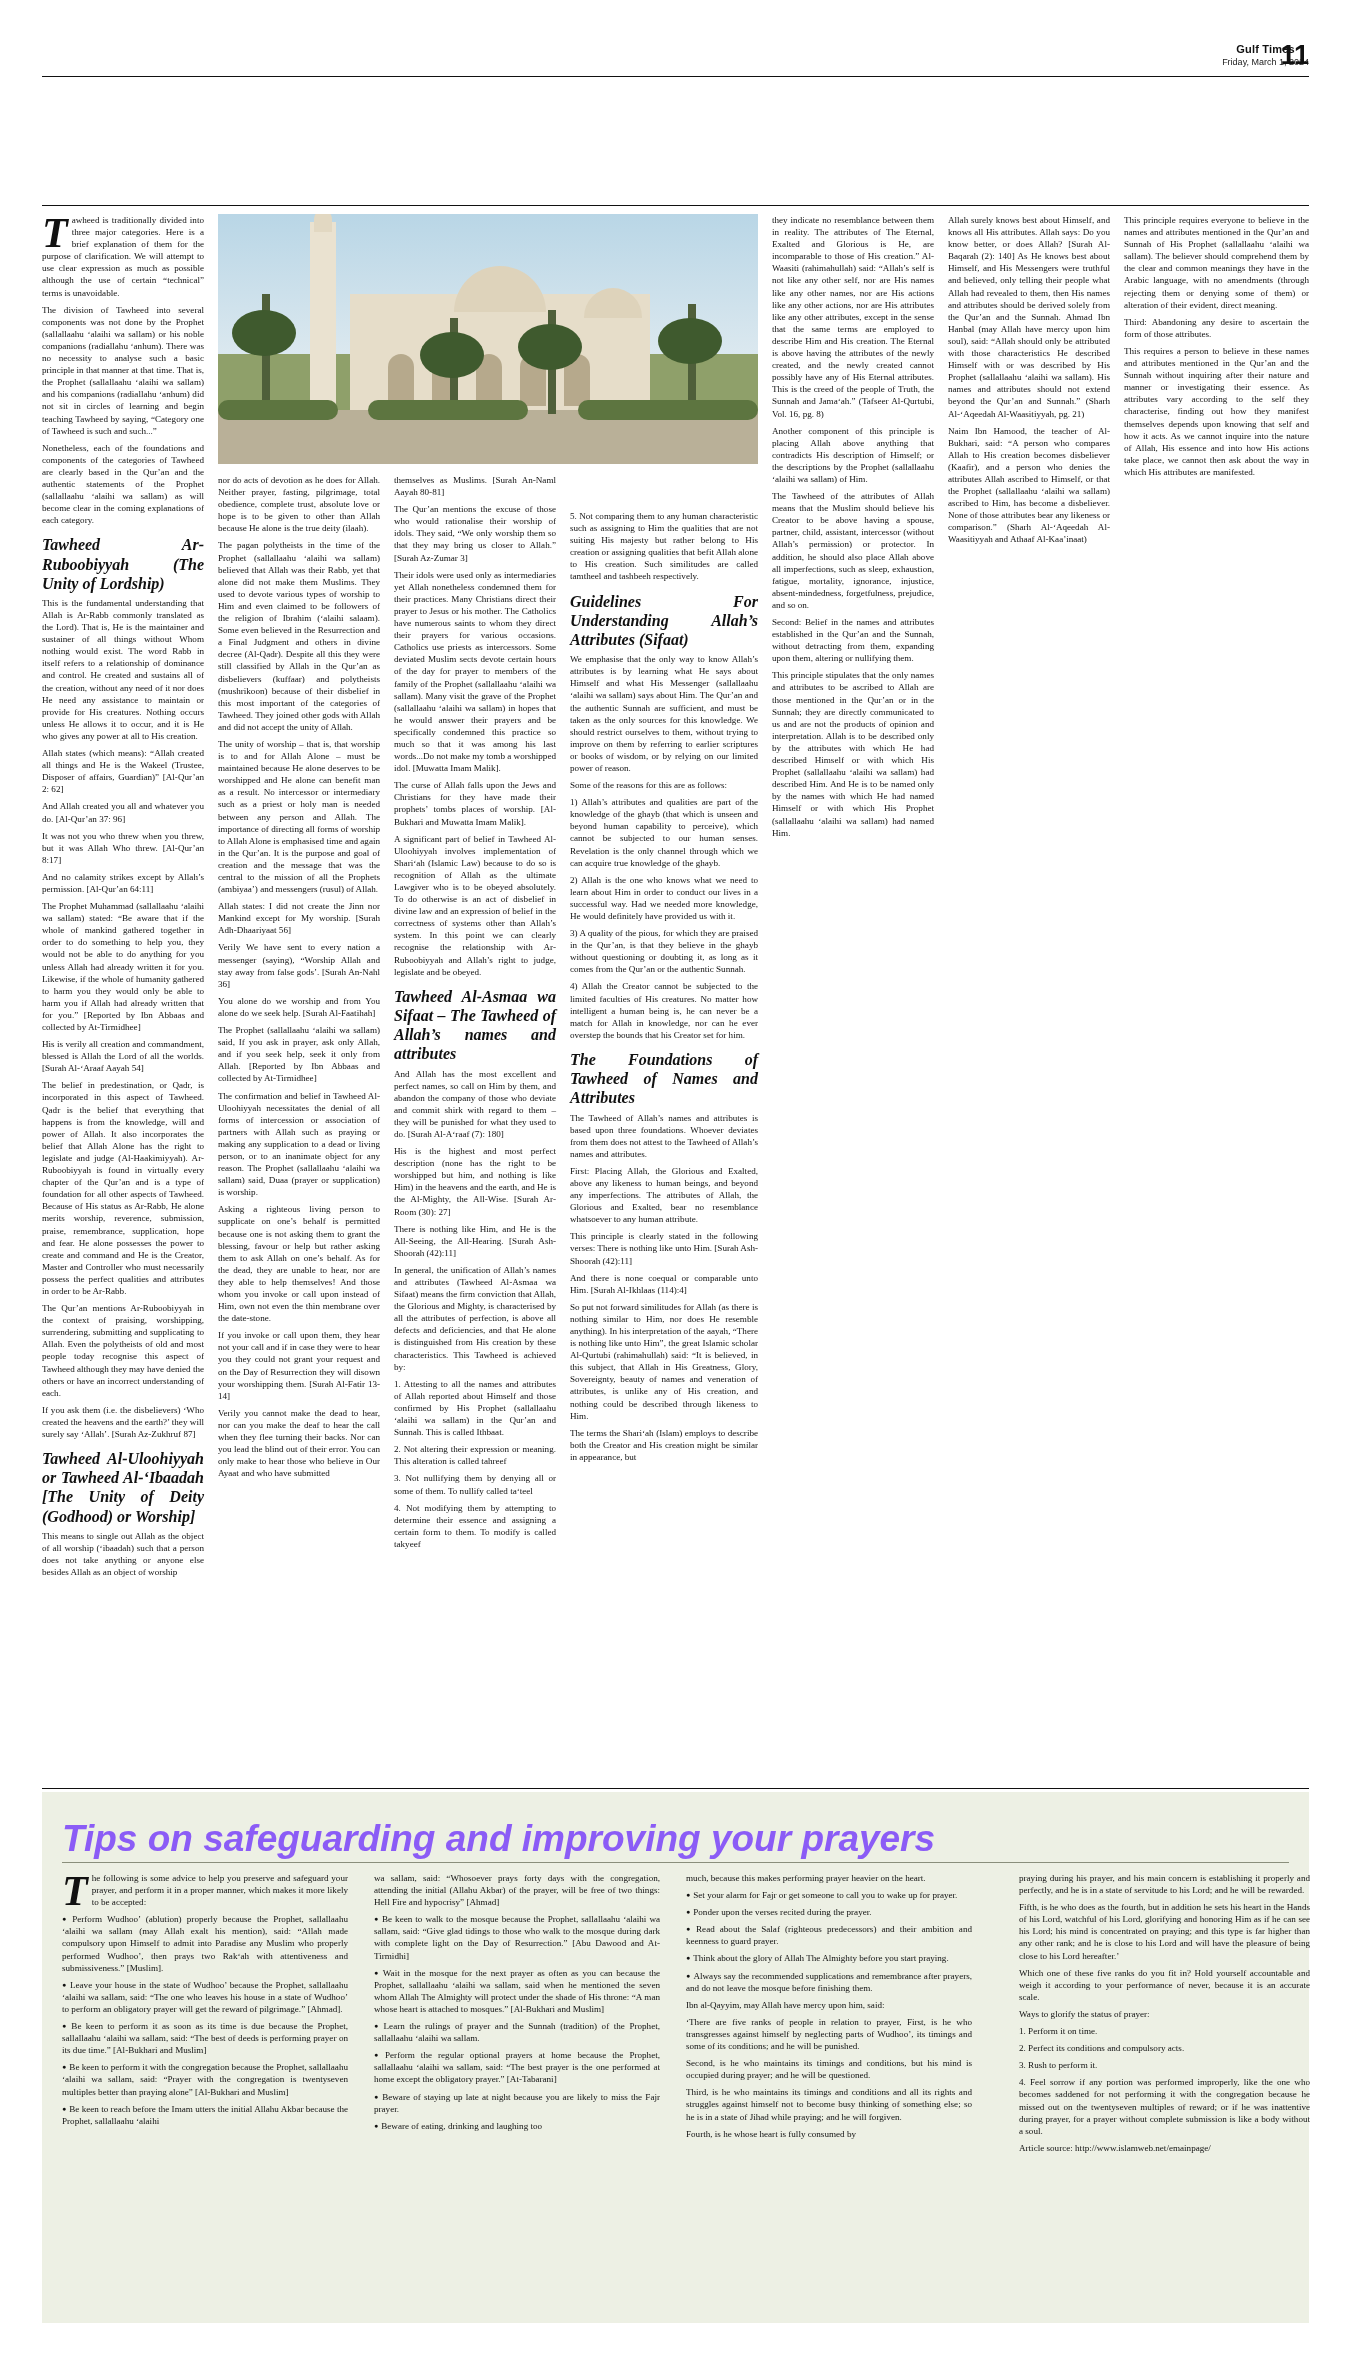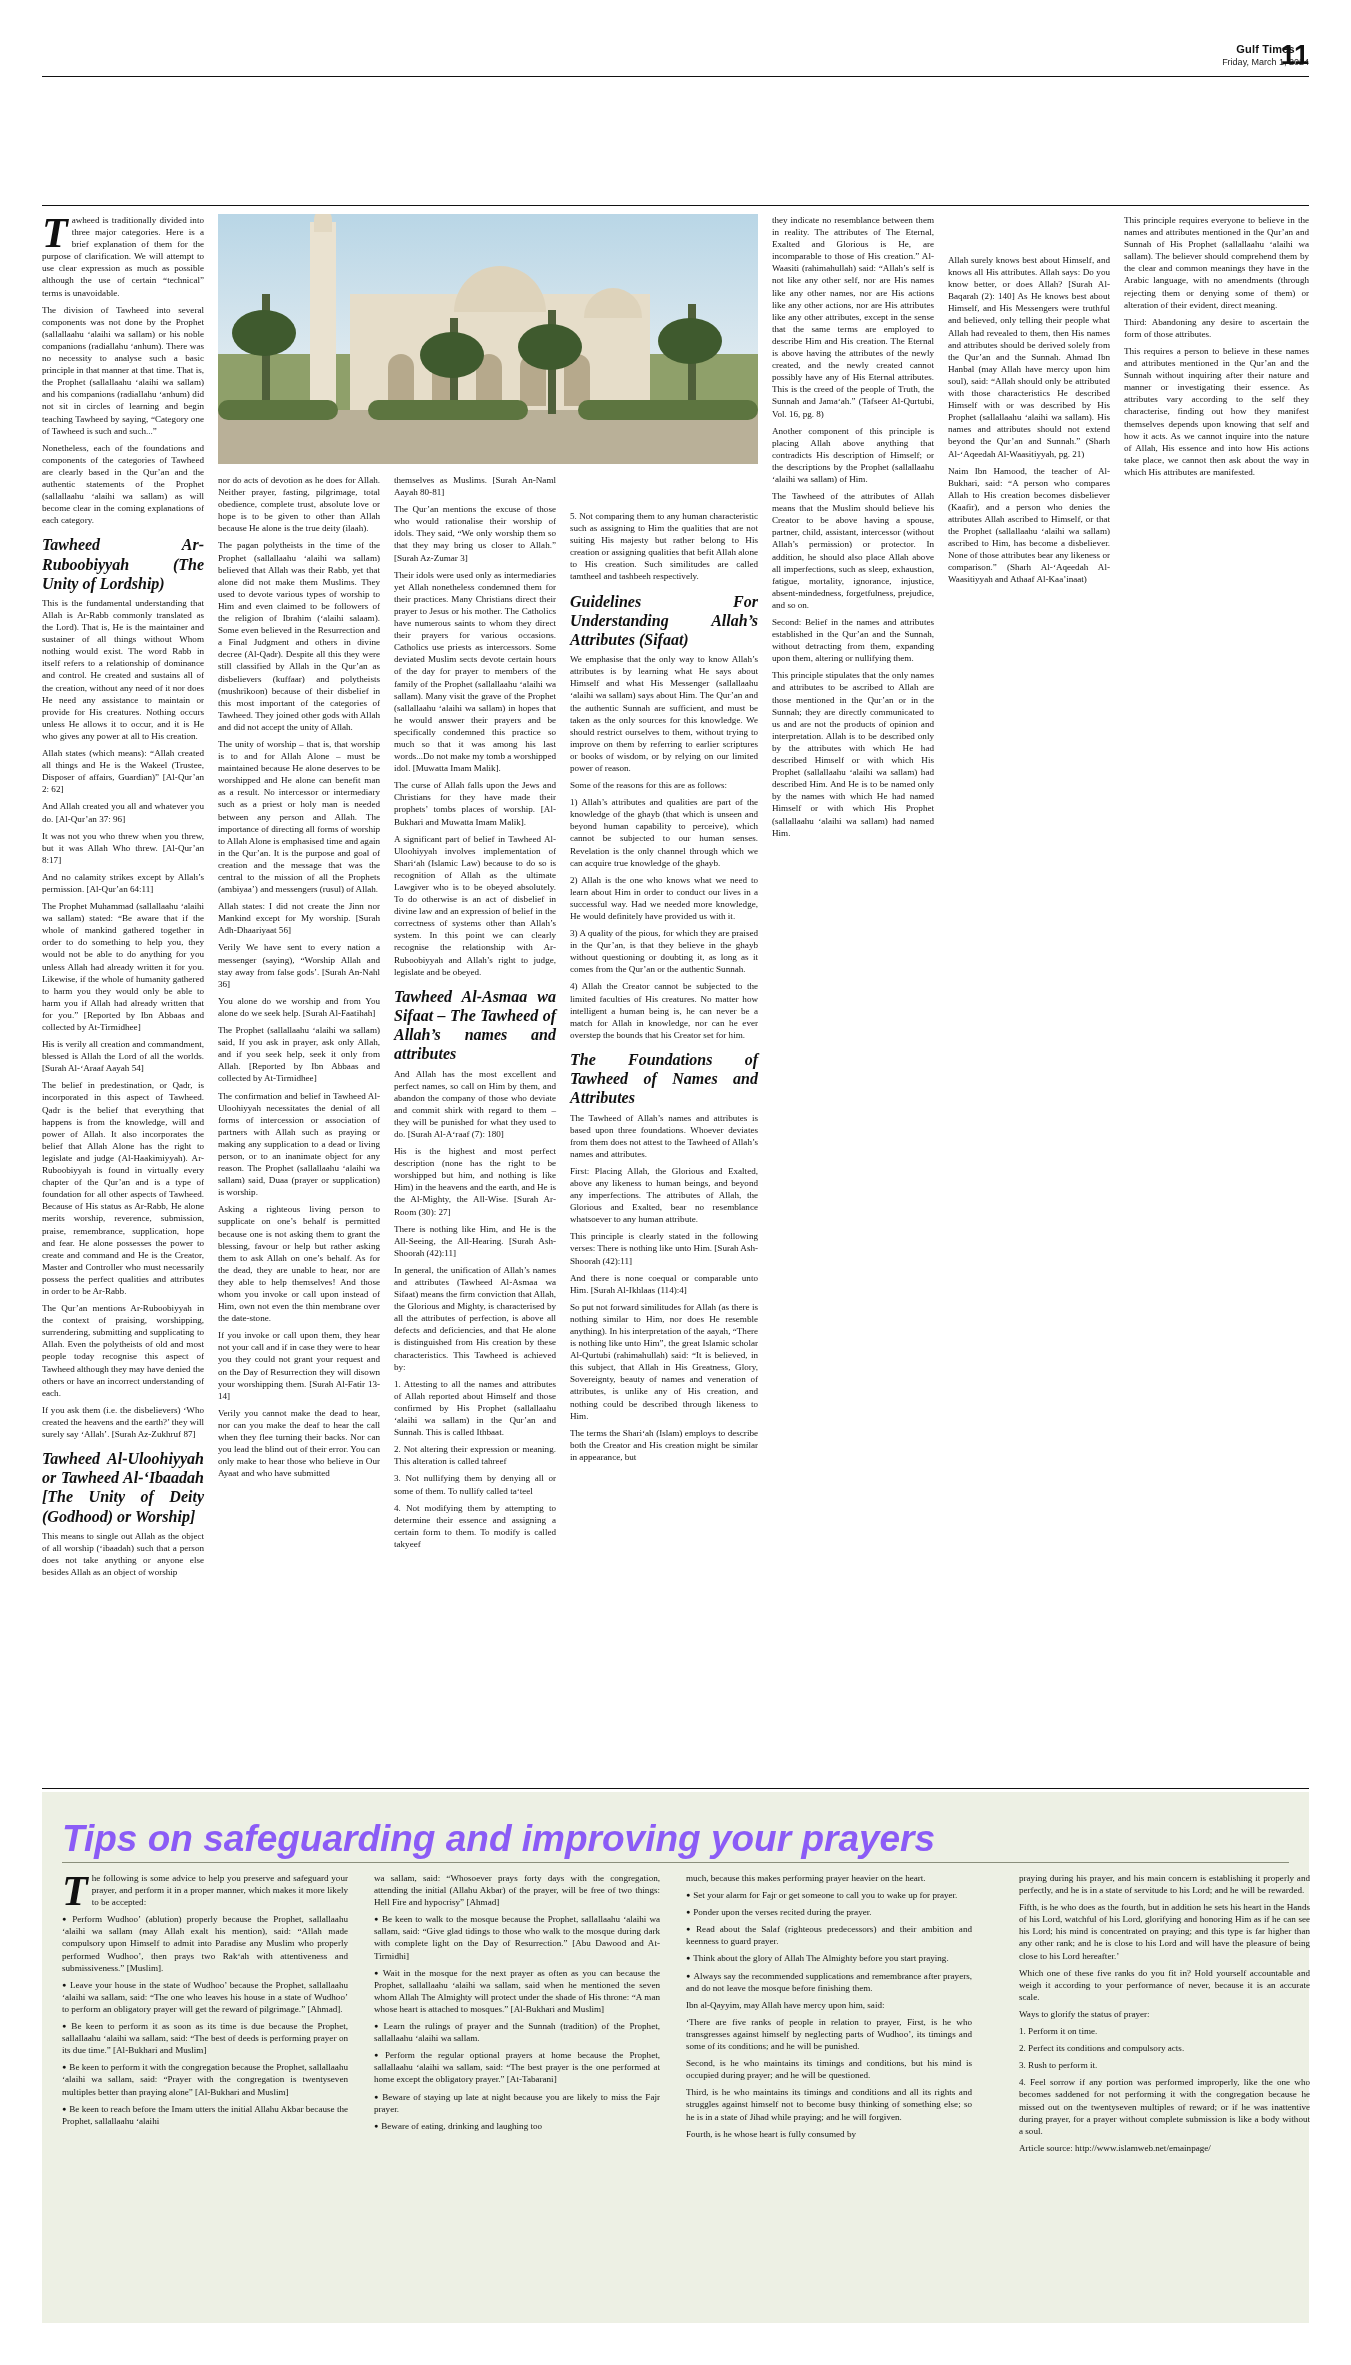--- a/index.html
+++ b/index.html
@@ -30,21 +30,21 @@
   .col{font-size:9.1px;line-height:1.33;text-align:justify;}
   .col p{margin:0 0 5px 0;}
   .col h4{font-family:"Liberation Serif",serif;font-weight:bold;font-style:italic;font-size:16px;margin:9px 0 4px 0;line-height:1.2;}
 
   .colA{position:absolute;left:0;top:0;width:162px;}
   .photo{position:absolute;left:176px;top:0;width:540px;height:250px;overflow:hidden;background:#6fa8c9;}
   .colB{position:absolute;left:176px;top:260px;width:162px;}
   .colC{position:absolute;left:352px;top:260px;width:162px;}
   .colD{position:absolute;left:528px;top:260px;width:188px;margin-top:36px;}
   .colE{position:absolute;left:730px;top:0;width:162px;}
-  .colF{position:absolute;left:906px;top:0;width:162px;margin-top:40px;}
+  .colF{position:absolute;left:906px;top:0;width:162px;}
   .colG{position:absolute;left:1082px;top:0;width:185px;}
 
   .dropcap{float:left;font-family:"Liberation Serif",serif;font-style:italic;font-weight:bold;font-size:42px;line-height:34px;padding:2px 4px 0 0;}
 
   
   .feature{position:absolute;left:42px;top:1792px;width:1267px;height:531px;background:#edf0e4;box-sizing:border-box;}
   .feature-rule-top{position:absolute;left:42px;top:1788px;width:1267px;height:1px;background:#111;}
   .feature-title{position:absolute;left:62px;top:1810px;font-family:Liberation Sans, sans-serif;font-style:italic;font-weight:bold;font-size:37px;color:#8b5cf6;margin-top:8px;}
   .feature-rule{position:absolute;left:62px;top:1862px;width:1227px;height:1px;background:#8a8f7c;}
   .fcols{position:absolute;left:62px;top:1872px;width:1227px;}

